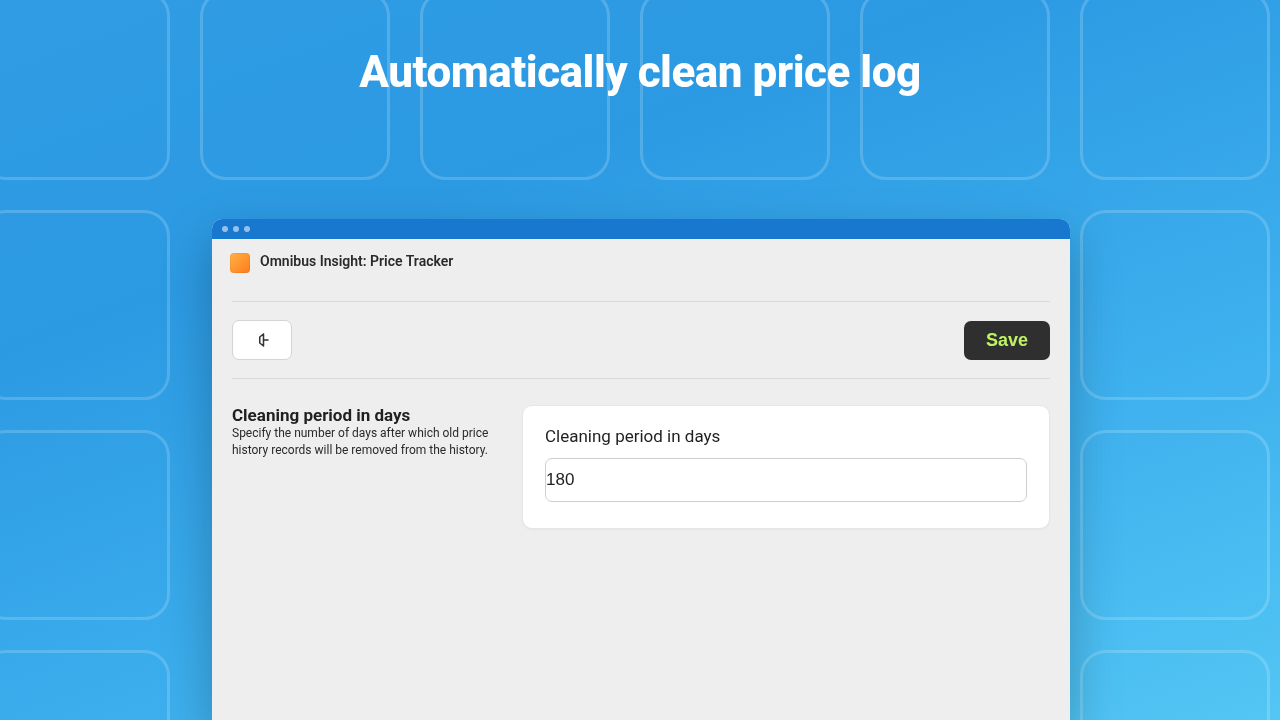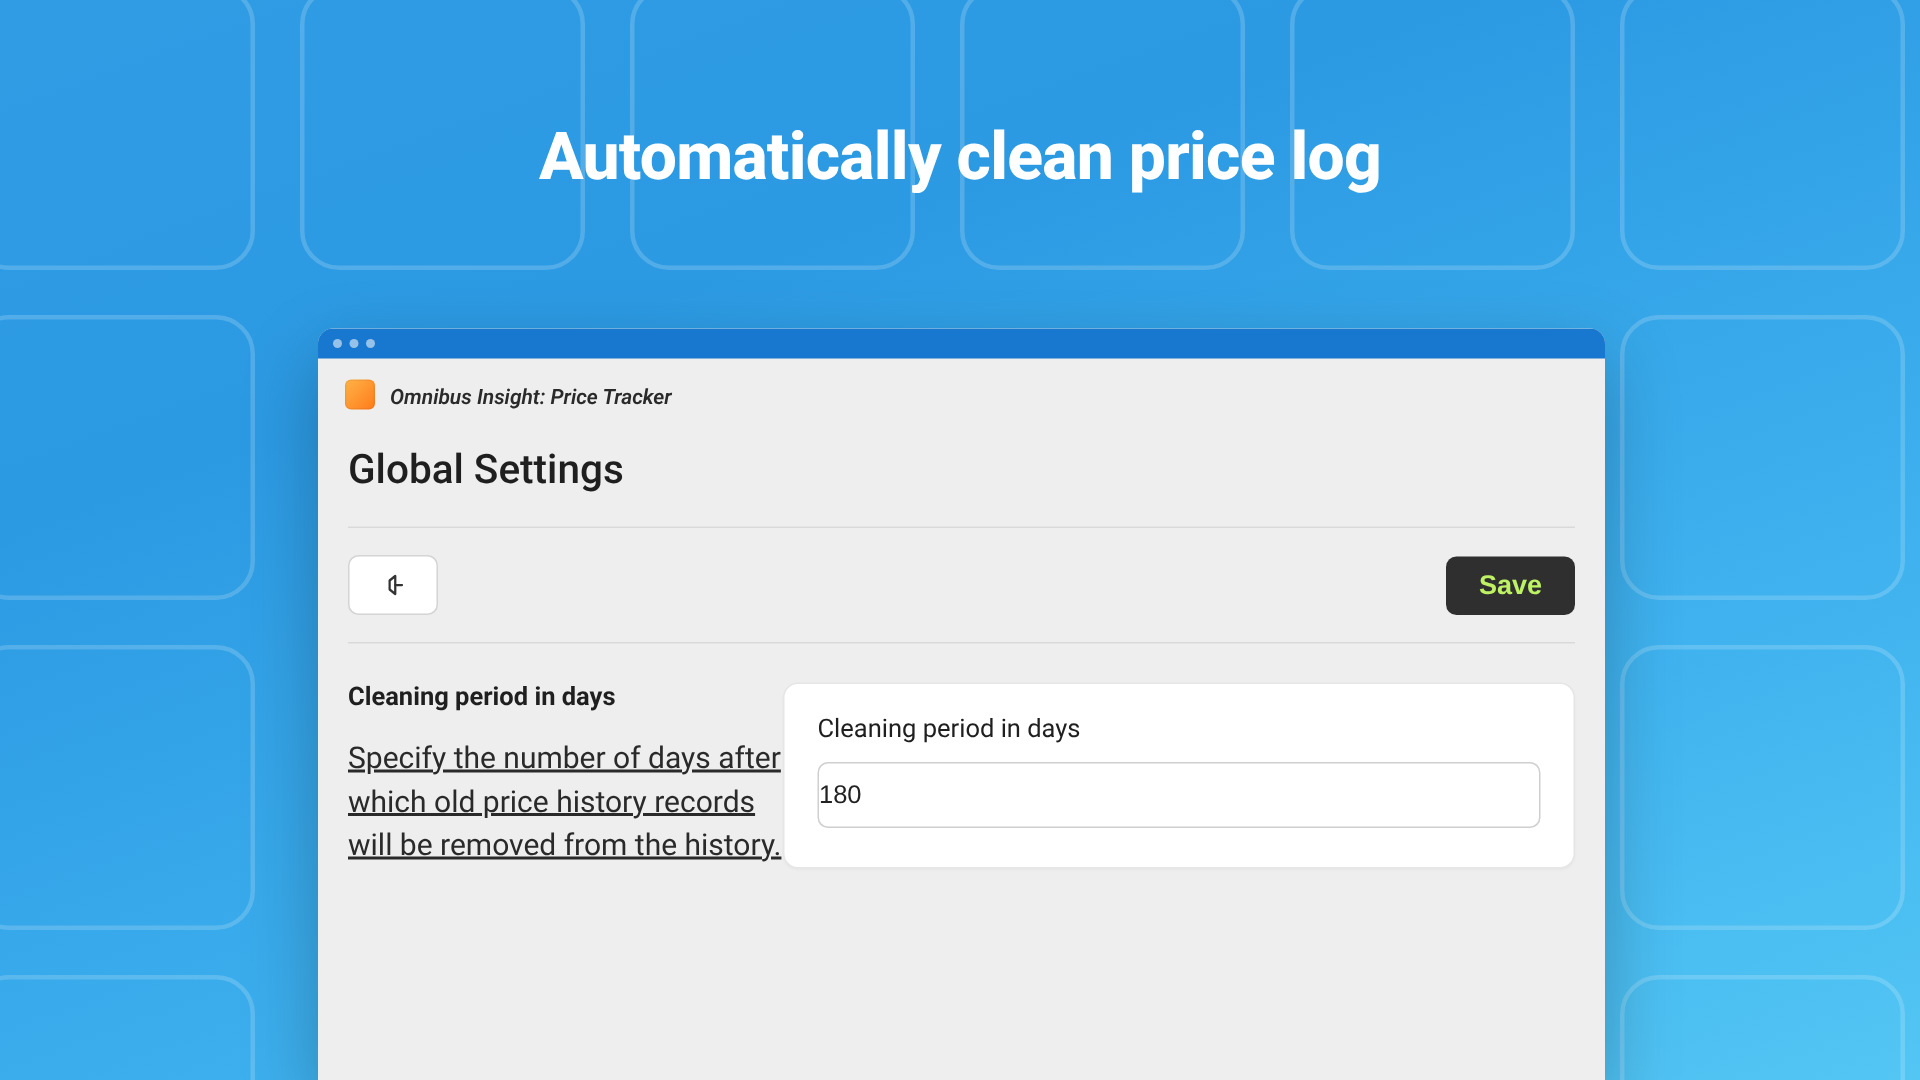--- a/index.html
+++ b/index.html
@@ -19,33 +19,33 @@
   .d5 { width: 190px; height: 190px; left: 860px; top: -10px; }
   .d6 { width: 190px; height: 190px; left: 1080px; top: -10px; }
   .d7 { width: 190px; height: 190px; left: -20px; top: 210px; }
   .d8 { width: 190px; height: 190px; left: 1080px; top: 210px; }
   .d9 { width: 190px; height: 190px; left: -20px; top: 430px; }
   .d10 { width: 190px; height: 190px; left: 1080px; top: 430px; }
   .d11 { width: 190px; height: 190px; left: -20px; top: 650px; }
   .d12 { width: 190px; height: 190px; left: 1080px; top: 650px; }
 
   .hero { text-align: center; padding-top: 46px; position: relative; z-index: 2; }
-  .hero h1 { color: #ffffff; font-size: 44px; font-weight: 800; letter-spacing: -0.5px; margin-top: 32px; }
+  .hero h1 { color: #ffffff; font-size: 44px; font-weight: 800; letter-spacing: -0.5px; }
   .hero h2 { color: rgba(255,255,255,0.75); font-size: 28px; font-weight: 500; margin-top: 14px; }
 
   .window {
     position: absolute; left: 212px; top: 219px; width: 858px; height: 502px;
     background: #eeeeee; border-radius: 10px 10px 0 0; overflow: hidden;
     box-shadow: 0 20px 50px rgba(0,0,0,0.25);
     z-index: 3;
   }
   .titlebar { height: 20px; background: #1877cf; display: flex; align-items: center; padding-left: 10px; gap: 5px; }
   .dot { width: 6px; height: 6px; border-radius: 50%; background: rgba(255,255,255,0.55); }
 
-  .app-header { display: flex; align-items: flex-end; gap: 10px; padding: 14px 18px 6px 18px; font-style: italic; }
+  .app-header { display: flex; align-items: flex-start; gap: 10px; padding: 14px 18px 6px 18px; }
   .app-icon { width: 20px; height: 20px; border-radius: 4px; background: linear-gradient(135deg,#ffb347 0%, #ff7b1a 100%); box-shadow: inset 0 0 0 1px rgba(0,0,0,0.05); }
   .app-name { font-size: 14px; font-weight: 600; color: #2a2a2a; }
 
   .page { padding: 0 20px; }
   .page-title { font-size: 27px; font-weight: 500; color: #1f1f1f; margin-top: 18px; }
   .divider { height: 1px; background: #d9d9d9; margin-top: 22px; }
 
   .toolbar { display: flex; justify-content: space-between; align-items: center; padding: 18px 0; }
   .back-btn {
     width: 60px; height: 40px; background: #ffffff; border: 1px solid #d4d4d4; border-radius: 7px;
@@ -54,21 +54,21 @@
   .back-btn svg { width: 18px; height: 18px; stroke: #333; stroke-width: 2; fill: none; }
   .save-btn {
     background: #2f2f2f; color: #bef264; font-size: 18px; font-weight: 600;
     padding: 9px 22px; border-radius: 7px; border: none; cursor: pointer;
   }
   .divider2 { height: 1px; background: #d9d9d9; }
 
   .content-row { display: flex; padding-top: 26px; }
   .left-col { width: 290px; }
   .left-col .setting-title { font-size: 17px; font-weight: 700; color: #1f1f1f; }
-  .left-col .setting-desc { font-size: 20px; color: #2a2a2a; line-height: 1.45; margin-top: 16px; text-decoration: underline; }
+  .left-col .setting-desc { font-size: 12px; color: #2a2a2a; line-height: 1.45; margin-top: 0; }
 
   .card {
     flex: 1; background: #ffffff; border: 1px solid #e6e6e6; border-radius: 10px;
     padding: 20px 22px 26px 22px; box-shadow: 0 1px 2px rgba(0,0,0,0.04);
   }
   .field-label { font-size: 17px; color: #1f1f1f; font-weight: 400; }
   .text-input {
     width: 100%; margin-top: 12px; height: 44px; border: 1px solid #cfcfcf; border-radius: 7px;
     padding: 0 0; font-size: 17px; color: #222; background: #fff;
   }
@@ -100,21 +100,20 @@
       <span class="dot"></span>
       <span class="dot"></span>
     </div>
 
     <div class="app-header">
       <div class="app-icon"></div>
       <div class="app-name">Omnibus Insight: Price Tracker</div>
     </div>
 
     <div class="page">
-      <div class="page-title">Global Settings</div>
       <div class="divider"></div>
 
       <div class="toolbar">
         <div class="back-btn">
           <svg viewBox="0 0 24 24">
             <path d="M14 4 L14 20 M14 4 L9 8 M14 20 L9 16 M9 8 L9 16" stroke-linecap="round" stroke-linejoin="round"></path>
             <path d="M14 12 L20 12" stroke-linecap="round"></path>
           </svg>
         </div>
         <button class="save-btn">Save</button>

